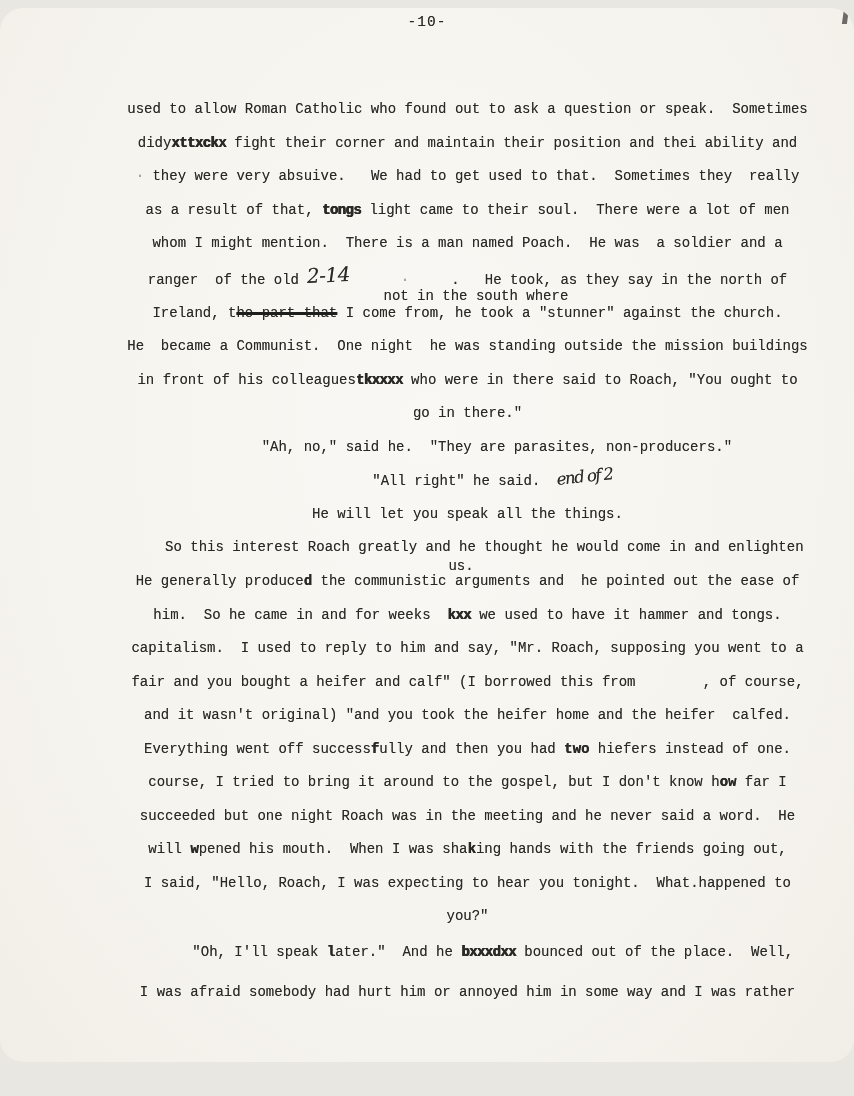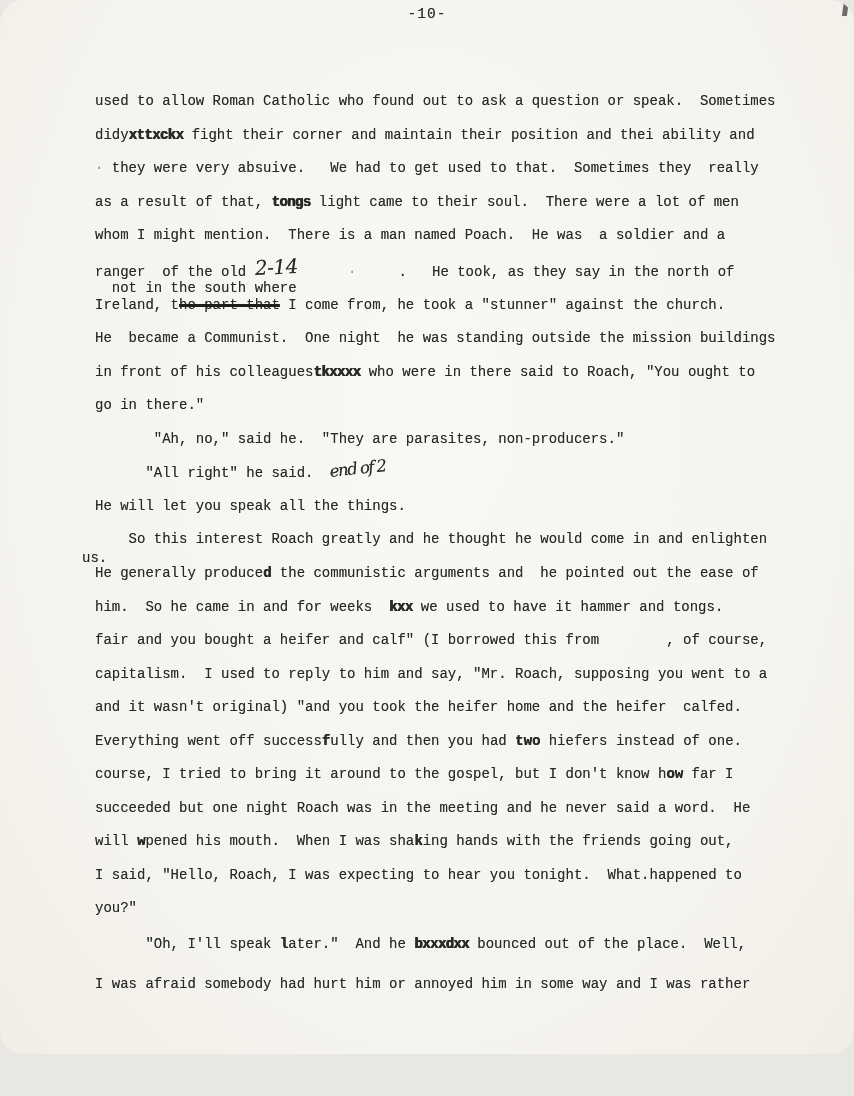--- a/index.html
+++ b/index.html
@@ -4,21 +4,21 @@
 <style>
   html, body {
     margin: 0;
     padding: 0;
     background: #e9e7e2;
   }
   .page {
     position: relative;
     width: 854px;
     height: 1054px;
-    margin: 0 auto;
+    margin: 8px auto;
     background: #f7f5f0;
     background-image: radial-gradient(ellipse at 50% 40%, #faf8f4 0%, #f5f3ed 70%, #f0eee7 100%);
     overflow: hidden;
     font-family: "Liberation Mono", "DejaVu Sans Mono", monospace;
     color: #292926;
     border-radius: 23px;
   }
   .scan-mark {
     position: absolute;
     top: 0;
@@ -37,20 +37,21 @@
     text-align: center;
     font-size: 14.5px;
     letter-spacing: 1px;
     text-shadow: 0 0 0.5px rgba(20,20,18,0.5);
   }
   .body {
     position: absolute;
     top: 93px;
     left: 95px;
     width: 745px;
+    text-align: center;
   }
   .line {
     height: 33.5px;
     white-space: pre;
     font-size: 14px;
     line-height: 16px;
     text-shadow: 0 0 0.5px rgba(20,20,18,0.45);
   }
   .sp-bi { height: 19px; }
   .sp-i1 { height: 17px; }
@@ -108,22 +109,22 @@
       <div class="line"><span class="seg">He  became a Communist.  One night  he was standing outside the mission buildings</span></div>
       <div class="line"><span class="seg">in front of his colleagues</span><span class="seg seg-x">tkxxxx</span><span class="seg"> who were in there said to Roach, "You ought to</span></div>
       <div class="line"><span class="seg">go in there."</span></div>
       <div class="line"><span class="seg">       "Ah, no," said he.  "They are parasites, non-producers."</span></div>
       <div class="line"><span class="seg">      "All right" he said.  </span><span class="seg seg-hand2">end of 2</span></div>
       <div class="line"><span class="seg">He will let you speak all the things.</span></div>
       <div class="line sp-bi"><span class="seg">    So this interest Roach greatly and he thought he would come in and enlighten</span></div>
       <div class="line sp-i2 outdent"><span class="seg">us.</span></div>
       <div class="line"><span class="seg">He generally produce</span><span class="seg seg-b">d</span><span class="seg"> the communistic arguments and  he pointed out the ease of</span></div>
       <div class="line"><span class="seg">him.  So he came in and for weeks  </span><span class="seg seg-x">kxx</span><span class="seg"> we used to have it hammer and tongs.</span></div>
+      <div class="line"><span class="seg">capitalism.  I used to reply to him and say, "Mr. Roach, supposing you went to a</span></div>
       <div class="line"><span class="seg">fair and you bought a heifer and calf" (I borrowed this from        , of course,</span></div>
-      <div class="line"><span class="seg">capitalism.  I used to reply to him and say, "Mr. Roach, supposing you went to a</span></div>
       <div class="line"><span class="seg">and it wasn't original) "and you took the heifer home and the heifer  calfed.</span></div>
       <div class="line"><span class="seg">Everything went off success</span><span class="seg seg-b">f</span><span class="seg">ully and then you had </span><span class="seg seg-b">two</span><span class="seg"> hiefers instead of one.</span></div>
       <div class="line"><span class="seg">course, I tried to bring it around to the gospel, but I don't know h</span><span class="seg seg-b">ow</span><span class="seg"> far I</span></div>
       <div class="line"><span class="seg">succeeded but one night Roach was in the meeting and he never said a word.  He</span></div>
       <div class="line"><span class="seg">will </span><span class="seg seg-b">w</span><span class="seg">pened his mouth.  When I was sha</span><span class="seg seg-b">k</span><span class="seg">ing hands with the friends going out,</span></div>
       <div class="line"><span class="seg">I said, "Hello, Roach, I was expecting to hear you tonight.  What.happened to</span></div>
       <div class="line sp-w1"><span class="seg">you?"</span></div>
       <div class="line sp-w2"><span class="seg">      "Oh, I'll speak </span><span class="seg seg-b">l</span><span class="seg">ater."  And he </span><span class="seg seg-x">bxxxdxx</span><span class="seg"> bounced out of the place.  Well,</span></div>
       <div class="line"><span class="seg">I was afraid somebody had hurt him or annoyed him in some way and I was rather</span></div>
     </div>

